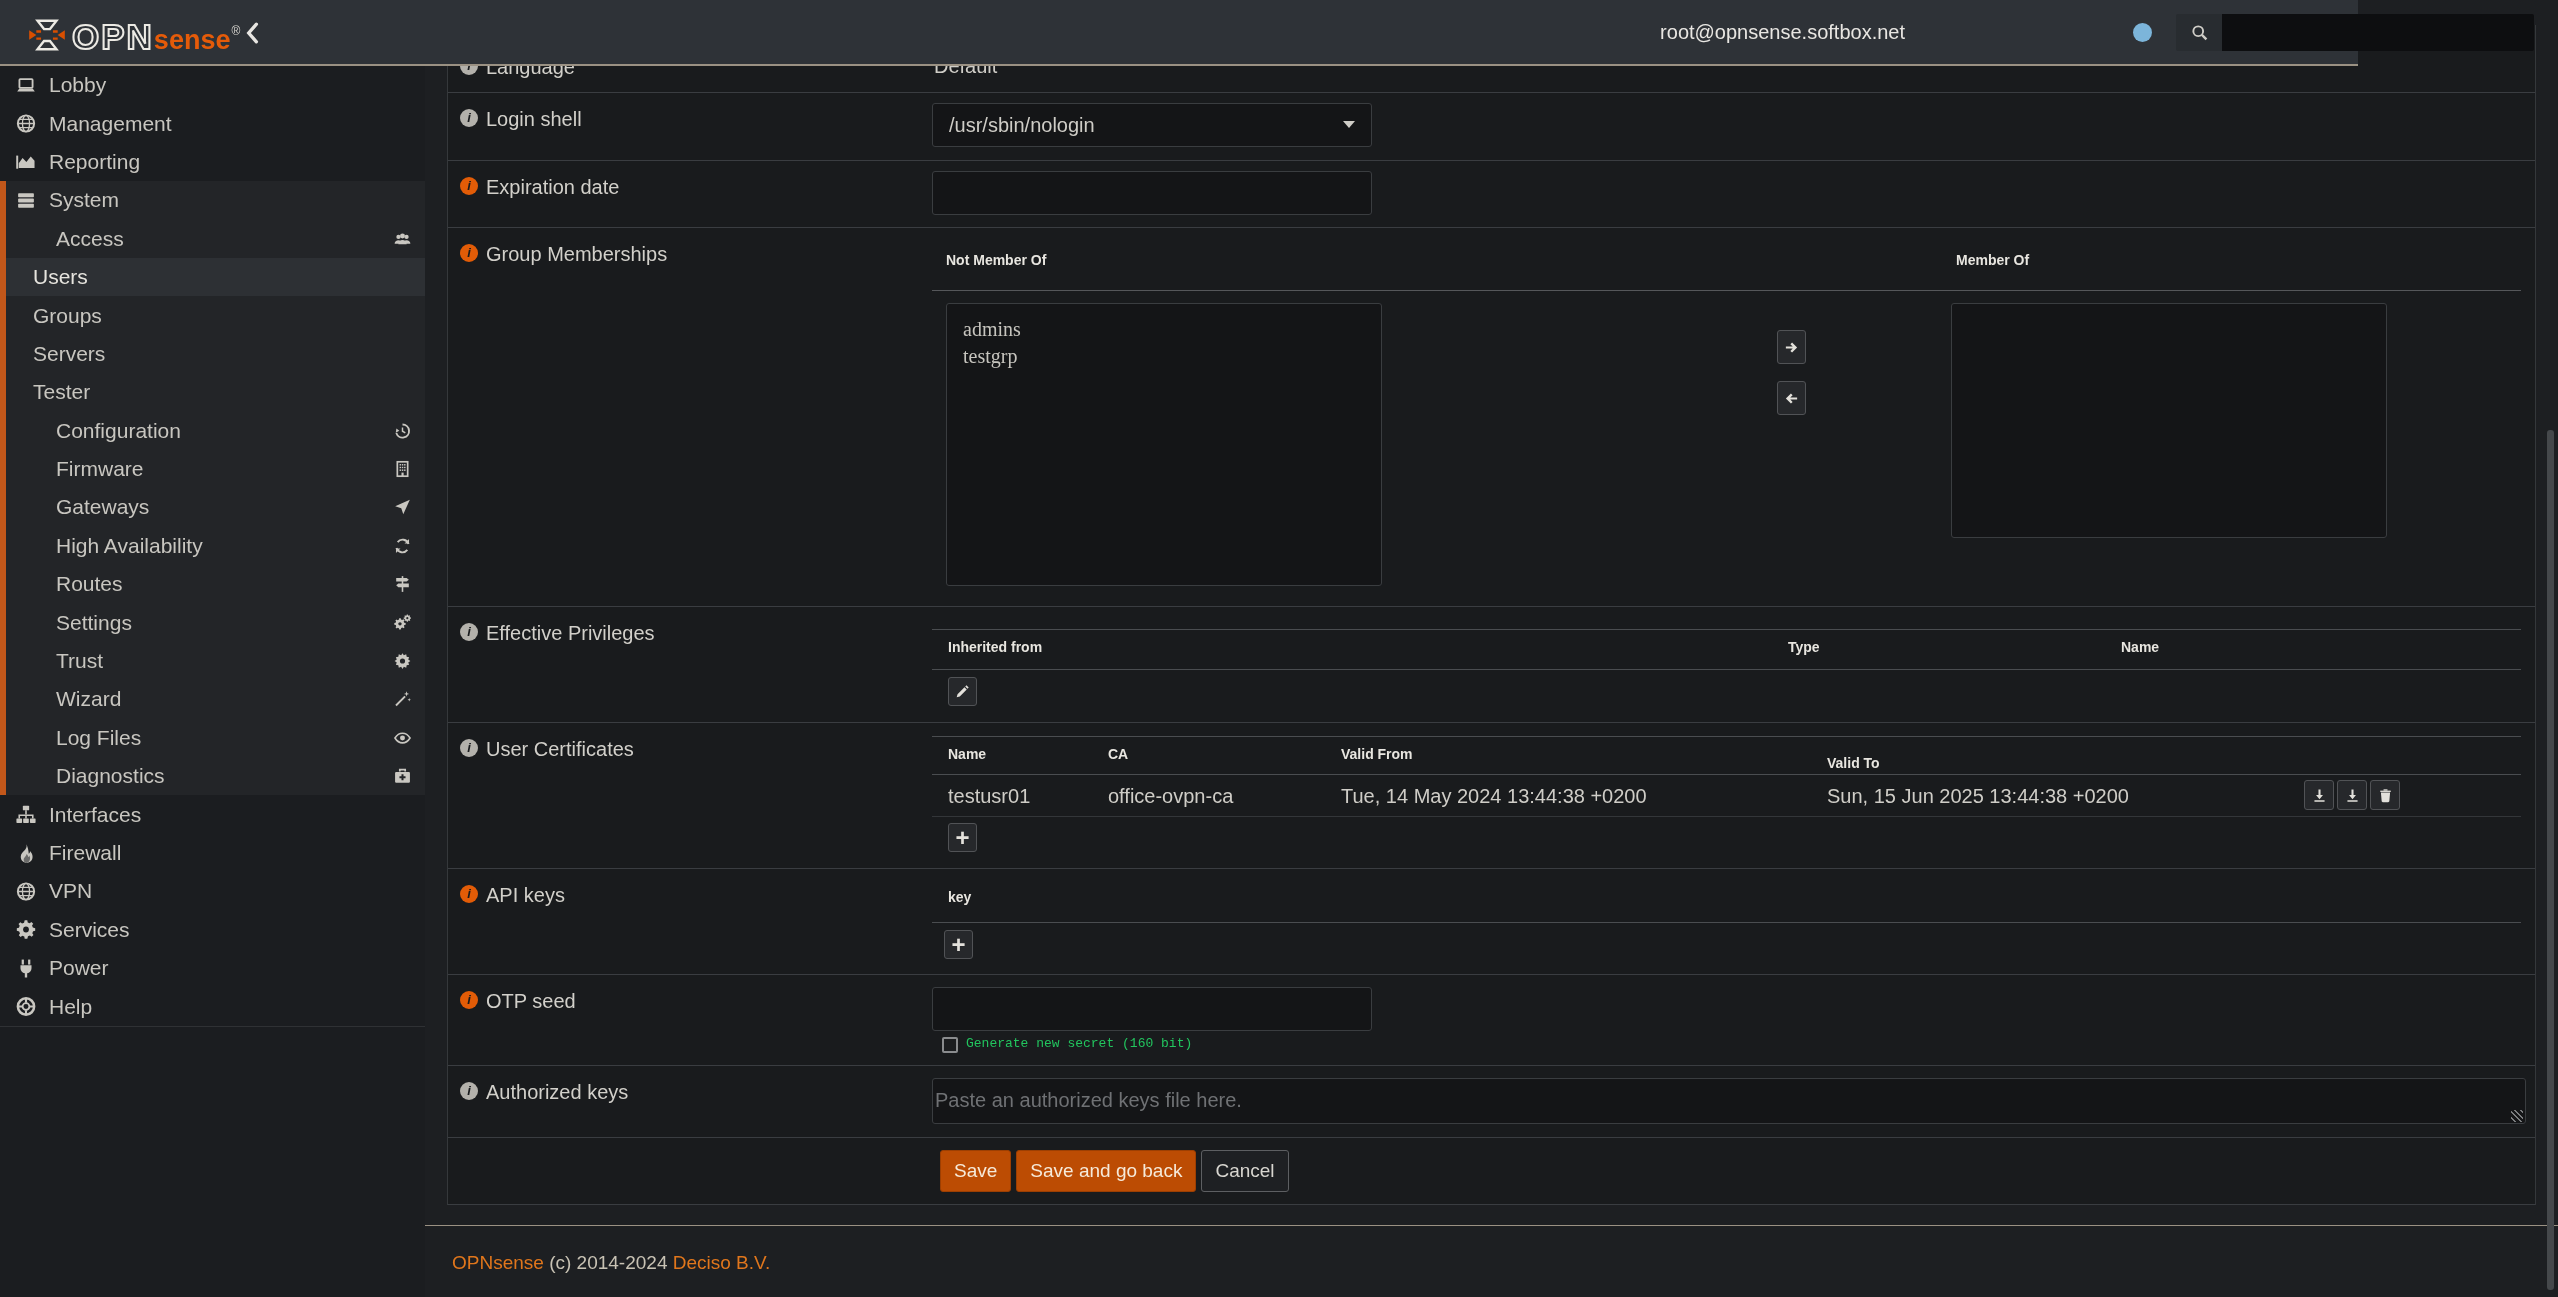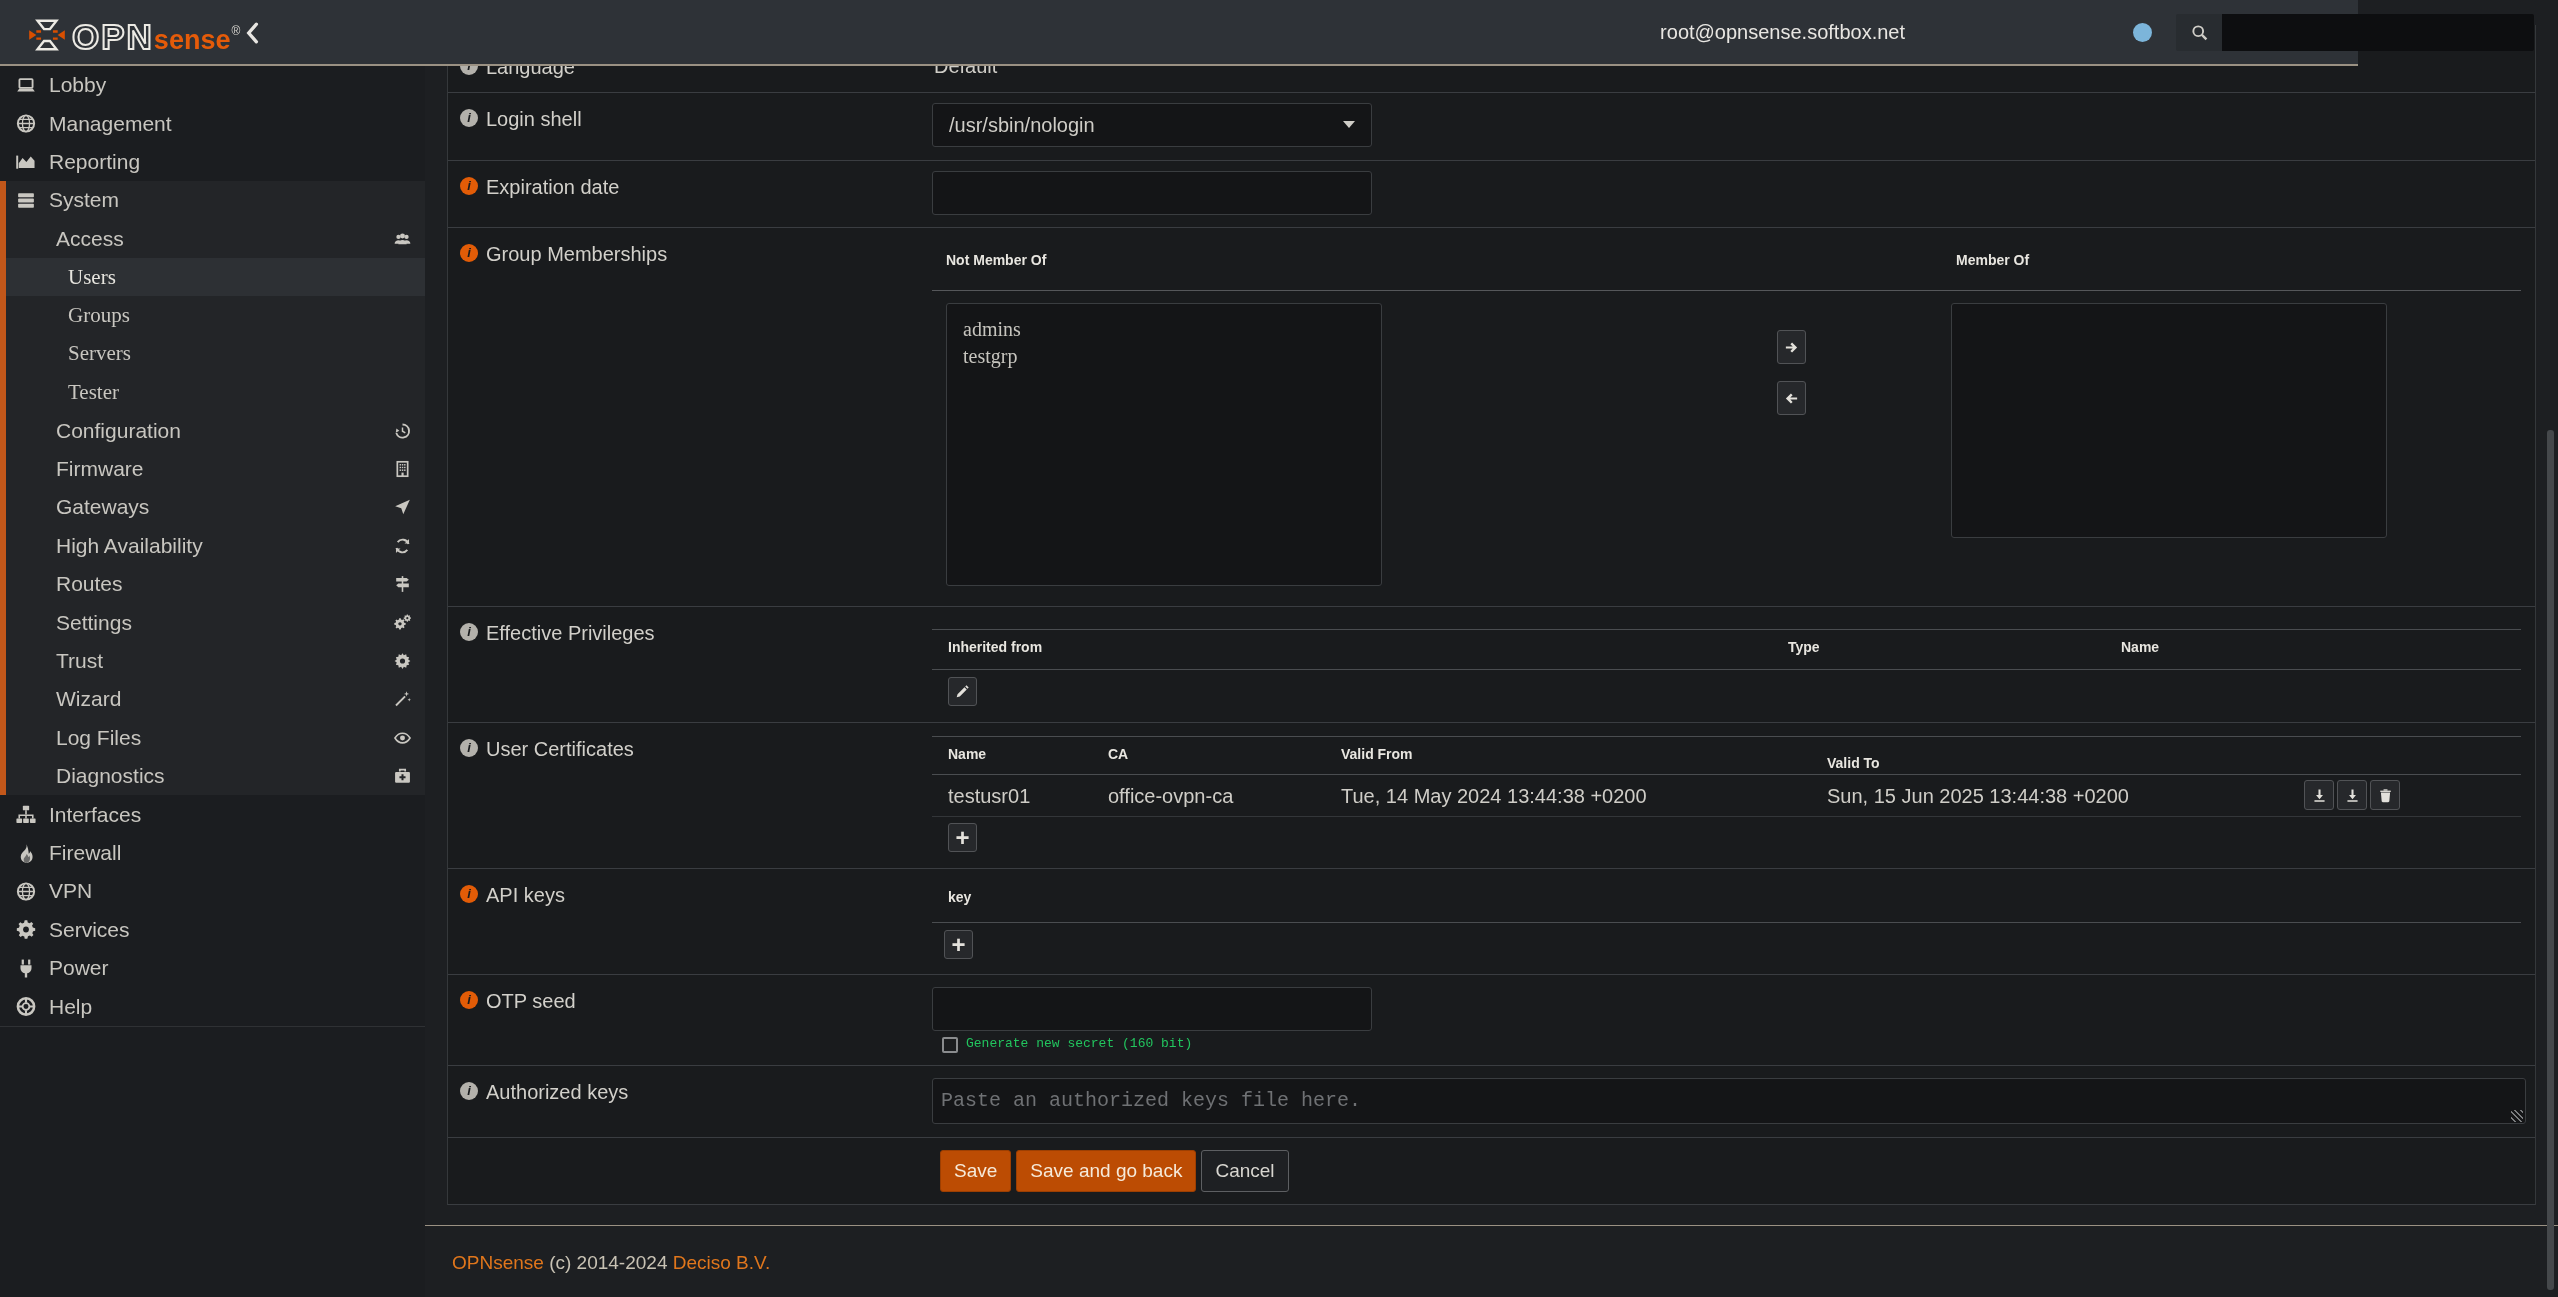--- a/index.html
+++ b/index.html
@@ -27,21 +27,21 @@
   .search-ico-seg svg { width:17px; height:17px; color:#cfcdc7; }
   .searchbox input { flex:1; background:#0d0e10; border:none; outline:none; color:#ddd; font-size:19px; padding:0 10px; }
 
   
   .sidebar { position:absolute; left:0; top:66px; width:425px; height:1231px; background:#1b1d20; }
   .nav-item { height:38.4px; display:flex; align-items:center; color:#c8c6c0; font-size:21px;
               position:relative; cursor:pointer; }
   .nav-item .l-ico { width:24px; height:21px; margin:0 11px 0 14px; display:inline-flex; color:#c9c7c1; }
   .l-ico svg, .r-ico svg { width:100%; height:100%; }
   .lvl1 { padding-left:56px; }
-  .lvl2 { padding-left:68px;font-family:Liberation Serif, serif; }
+  .lvl2 { padding-left:33px; }
   .r-ico { margin-left:auto; margin-right:13px; width:19px; height:18px; display:inline-flex; color:#c9c7c1; }
   .open-section { position:relative; background:#232528; }
   .open-section::before { content:''; position:absolute; left:0; top:0; bottom:0; width:6px; background:#c2571a; z-index:2; }
   .nav-item.active { background:#2d3034; color:#e6e4de; }
   .sidebar-divider { height:1px; background:#2f3134; margin-top:0; }
 
   
   .panel { position:absolute; left:447px; top:25px; width:2089px; background:#191b1d;
            border-left:1px solid #35383b; border-right:1px solid #35383b; border-bottom:1px solid #3a3d41; }
   .frow { display:flex; border-bottom:1px solid #3a3d41; }
@@ -72,22 +72,22 @@
 
   .sq { position:absolute; background:#26282b; border:1px solid #515356; border-radius:3px;
         display:flex; align-items:center; justify-content:center; color:#e3e1db; cursor:pointer; }
   .sq svg { width:15px; height:15px; }
   .sq.plus { font-size:24px; font-weight:bold; line-height:1; }
 
   .checkbox { position:absolute; width:16px; height:16px; background:#1b1d1f;
               border:2px solid #8a8c8e; border-radius:2px; cursor:pointer; }
   .cb-label { position:absolute; font-size:13px; color:#22c55e;font-family:Liberation Mono, monospace; }
 
-  textarea.tbox { position:absolute; left:0; top:12px; width:1594px; height:46px; padding:10px 8px;
-                  resize:none; outline:none; font-family:Liberation Mono, monospace; }
+  textarea.tbox { position:absolute; left:0; top:12px; width:1594px; height:46px; padding:10px 2px;
+                  resize:none; outline:none; font-family:Liberation Sans, sans-serif; }
   textarea.tbox::placeholder { color:#6f7174; }
   .grip { position:absolute; left:1579px; top:44px; width:12px; height:12px; pointer-events:none;
           background:repeating-linear-gradient(45deg, transparent 0 2.5px, #7a7c7e 2.5px 4px); }
 
   .btnrow { position:absolute; left:8px; top:12px; display:flex; gap:5px; }
   .btn { height:42px; border-radius:3px; font-size:19px; padding:0 13px; display:flex; align-items:center;
          cursor:pointer; font-family:inherit; }
   .btn.primary { background:#bc4c03; border:1px solid #9d3f02; color:#f6ead9; }
   .btn.ghost { background:#1e2023; border:1px solid #5d5f62; color:#d8d6d0; }
 

